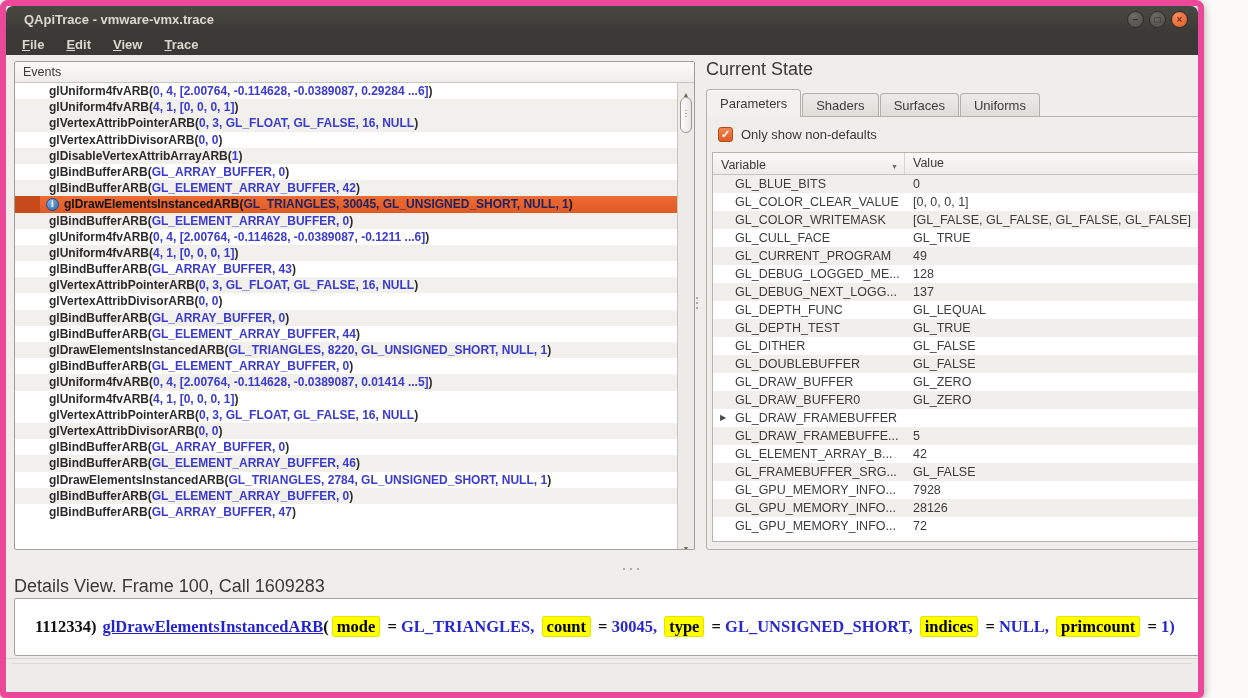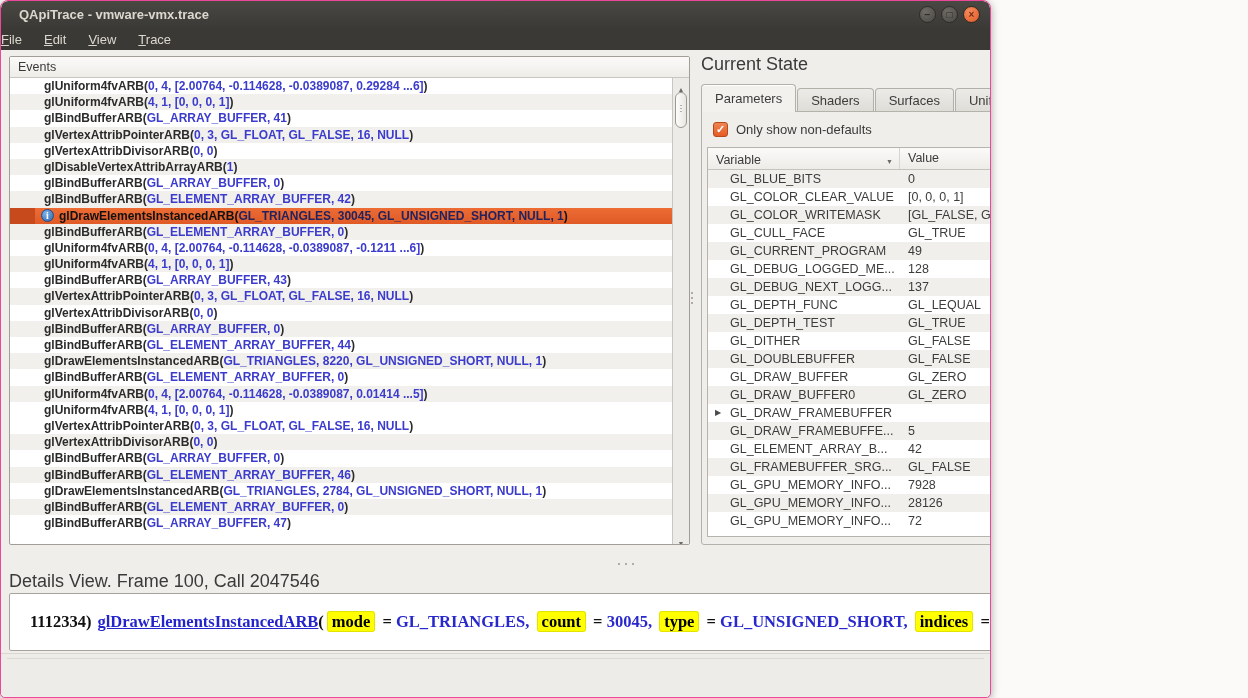--- a/index.html
+++ b/index.html
@@ -1,32 +1,32 @@
 <!DOCTYPE html>
 <html><head>
 <meta charset="utf-8">
 <style>
   html,body{margin:0;padding:0;background:#FBFAF9;}
   body{width:1248px;height:698px;position:relative;font-family:"Liberation Sans",sans-serif;
        -webkit-font-smoothing:antialiased;}
-  .window{position:absolute;left:0;top:0;width:991px;height:698px;box-sizing:border-box;
-          background:#F0EEEA;border:1px solid #ec4899;border-radius:8px 8px 5px 5px;
+  .window{position:absolute;left:0;top:0;width:1204px;height:698px;box-sizing:border-box;
+          background:#F0EEEA;border:6px solid #ec4899;border-radius:8px 8px 5px 5px;
           box-shadow:0 2px 8px rgba(0,0,0,.35);overflow:hidden;}
 
   
   .titlebar{position:absolute;left:0;top:0;right:0;height:28px;
             background:linear-gradient(#4A4843,#3B3935);border-radius:7px 7px 0 0;}
   .title-text{position:absolute;left:18px;top:6px;font-size:13px;font-weight:bold;color:#DCD8CF;}
   .winbtns{position:absolute;right:10px;top:5px;display:flex;gap:5px;}
   .winbtn{width:17px;height:17px;border-radius:50%;border:1px solid #2E2C29;box-sizing:border-box;
           display:flex;align-items:center;justify-content:center;font-size:10px;line-height:1;
           background:radial-gradient(circle at 35% 30%,#6E6B65,#4B4944);color:#2A2823;font-weight:bold;}
   .winbtn.close{background:radial-gradient(circle at 35% 30%,#F58B5C,#E05A26);color:#7A2B10;}
   .menubar{position:absolute;left:0;top:28px;right:0;height:21px;background:#3B3935;
-           display:flex;align-items:center;gap:22px;}
+           display:flex;align-items:center;padding-left:16px;gap:22px;font-weight:bold;}
   .menu-item{font-size:13px;color:#DCD8CF;cursor:default;}
   .menu-item .mn{text-decoration:underline;}
 
   
   .panel-hdr-text{font-size:18px;color:#3A3A3A;}
   .dockbtns{display:flex;gap:6px;}
   .dockbtn{width:12px;height:12px;box-sizing:border-box;border:1px solid #8E8B84;background:#F3F2EF;
            border-radius:2px;position:relative;color:#6E6B65;font-size:9px;line-height:10px;text-align:center;}
   .dockbtn.float::after{content:"";position:absolute;left:2px;top:2px;width:5px;height:5px;border:1px solid #8E8B84;background:#fff;}
   .dockbtn.closepane::after{content:"×";position:absolute;left:0;right:0;top:-1px;font-size:10px;color:#6E6B65;}
@@ -142,21 +142,20 @@
       <span class="menu-item"><span class="mn">T</span><span class="rest">race</span></span>
     </div>
 
   <div class="events-panel">
     <div class="tree-header">
       <span>Events</span>
     </div>
     <div class="events-list">
         <div class="event-row"><span class="fn">glUniform4fvARB</span><span class="paren">(</span><span class="args">0, 4, [2.00764, -0.114628, -0.0389087, 0.29284 ...6]</span><span class="paren">)</span></div>
         <div class="event-row alt"><span class="fn">glUniform4fvARB</span><span class="paren">(</span><span class="args">4, 1, [0, 0, 0, 1]</span><span class="paren">)</span></div>
-        <div class="event-row"><span class="fn">glBindBufferARB</span><span class="paren">(</span><span class="args">GL_ARRAY_BUFFER, 41</span><span class="paren">)</span></div>
         <div class="event-row alt"><span class="fn">glVertexAttribPointerARB</span><span class="paren">(</span><span class="args">0, 3, GL_FLOAT, GL_FALSE, 16, NULL</span><span class="paren">)</span></div>
         <div class="event-row"><span class="fn">glVertexAttribDivisorARB</span><span class="paren">(</span><span class="args">0, 0</span><span class="paren">)</span></div>
         <div class="event-row alt"><span class="fn">glDisableVertexAttribArrayARB</span><span class="paren">(</span><span class="args">1</span><span class="paren">)</span></div>
         <div class="event-row"><span class="fn">glBindBufferARB</span><span class="paren">(</span><span class="args">GL_ARRAY_BUFFER, 0</span><span class="paren">)</span></div>
         <div class="event-row alt"><span class="fn">glBindBufferARB</span><span class="paren">(</span><span class="args">GL_ELEMENT_ARRAY_BUFFER, 42</span><span class="paren">)</span></div>
         <div class="event-row selected">
           <span class="sel-block"></span>
           <span class="info-icon">i</span>
           <span class="fn">glDrawElementsInstancedARB</span>
           <span class="paren">(</span>
@@ -316,21 +315,21 @@
     </div>
   </div>
 
   <div class="hsplit-grip">
       <i></i>
       <i></i>
       <i></i>
     </div>
 
   <div class="details-titlebar">
-    <span class="panel-hdr-text">Details View. Frame 100, Call 2047546</span>
+    <span class="panel-hdr-text">Details View. Frame 100, Call 1609283</span>
     <span class="dockbtns">
       <span class="dockbtn float"></span>
       <span class="dockbtn closepane"></span>
     </span>
   </div>
   <div class="details-box">
     <div class="call-line"><span class="num">1112334)</span><span class="fnlink">glDrawElementsInstancedARB</span><span class="eq">(</span><span class="hl">mode</span><span class="eq"> = </span><span class="val">GL_TRIANGLES, </span><span class="hl">count</span><span class="eq"> = </span><span class="val">30045, </span><span class="hl">type</span><span class="eq"> = </span><span class="val">GL_UNSIGNED_SHORT, </span><span class="hl">indices</span><span class="eq"> = </span><span class="val">NULL, </span><span class="hl">primcount</span><span class="eq"> = </span><span class="val">1)</span></div>
   </div>
 
   <div class="statusbar"></div>

